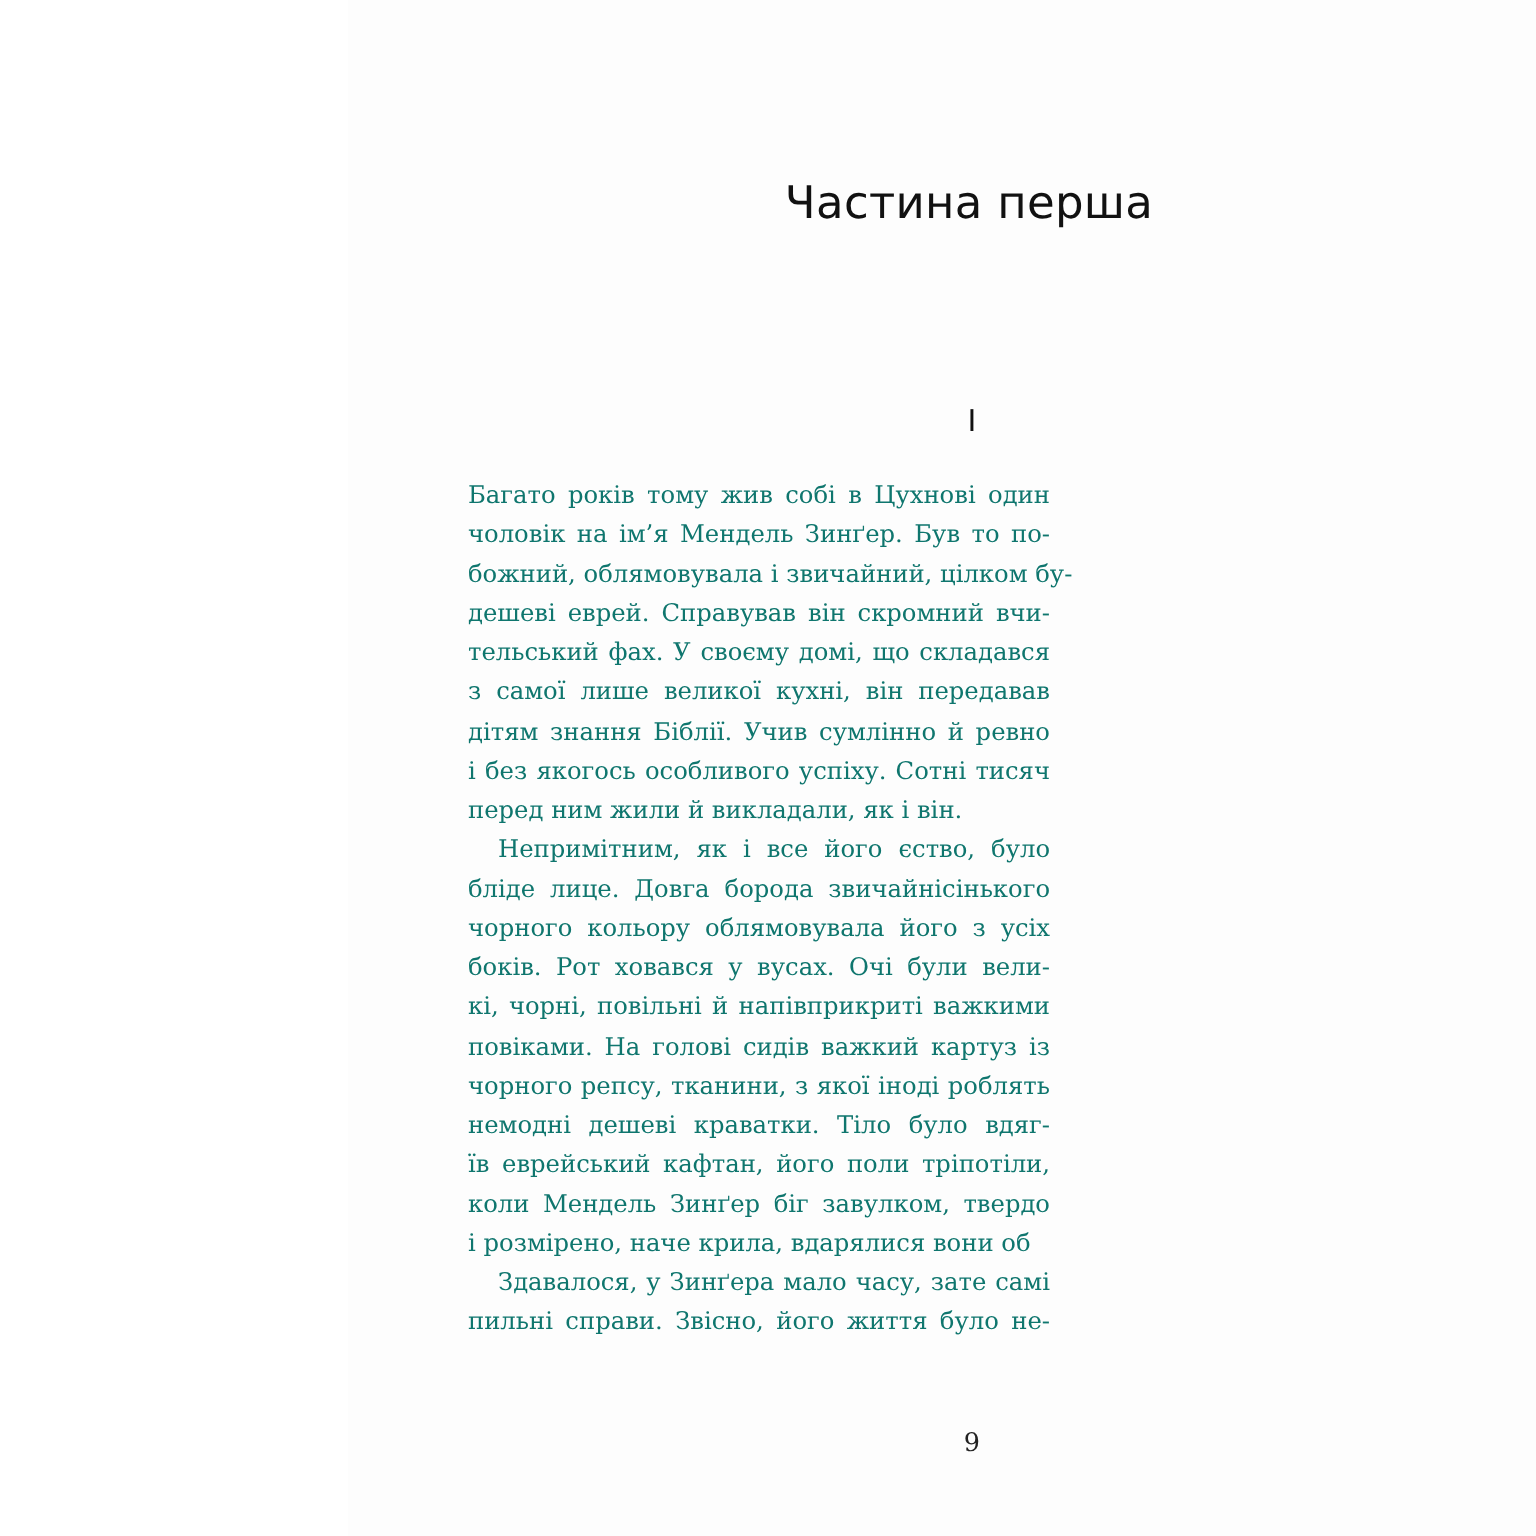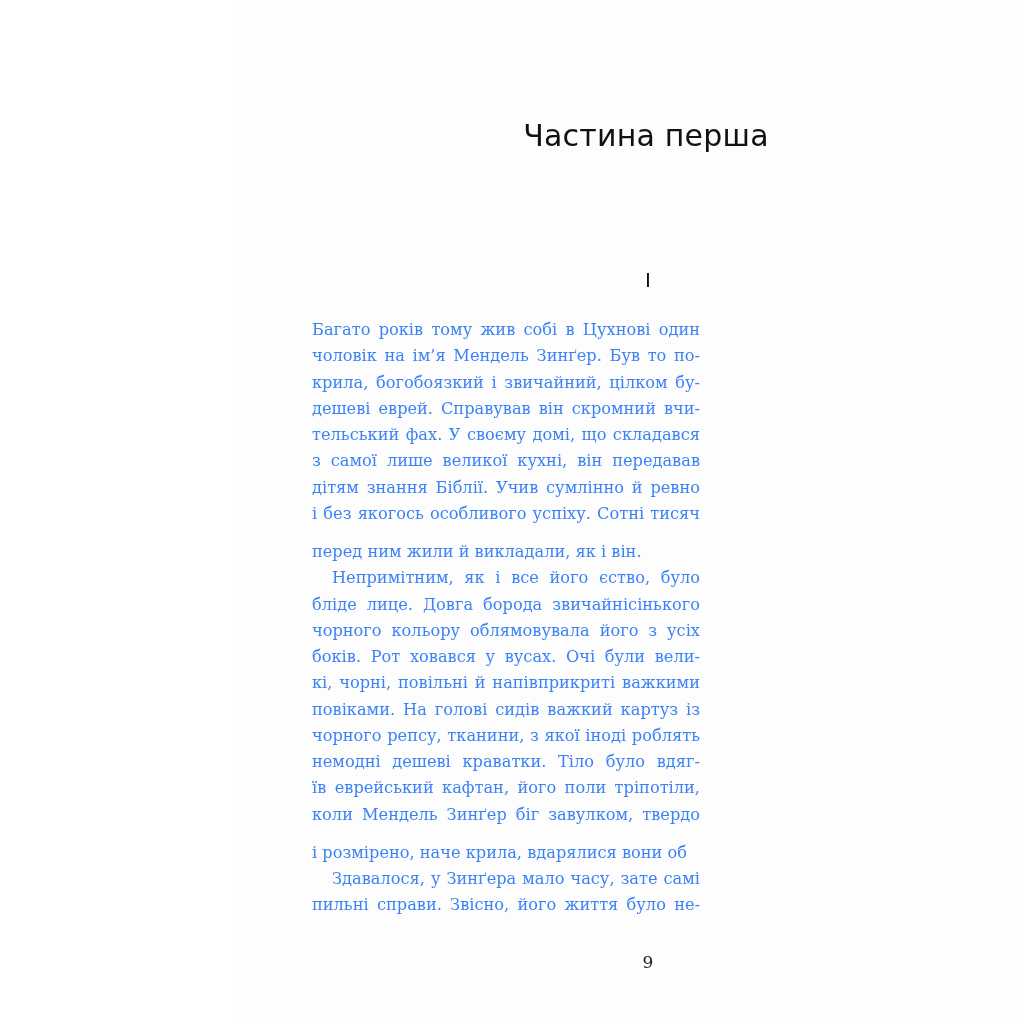--- a/index.html
+++ b/index.html
@@ -48,32 +48,31 @@
       box-sizing: border-box;
     }
     .body-text {
       position: absolute;
       left: 80px;
       top: 317px;
       width: 388px;
       font-family: "DejaVu Serif", serif;
       font-size: 16.2px;
       line-height: 26.25px;
-      color: #3b82f6;
+      color: #0f766e;
     }
     .line {
       display: block;
       white-space: nowrap;
       text-align: justify;
       text-align-last: justify;
       height: 26.25px;
     }
     .line.last {
       text-align-last: left;
-      margin-top: 12px;
     }
     .line.indent {
       padding-left: 20px;
     }
     .page-number {
       position: absolute;
       left: 0;
       width: 792px;
       top: 952px;
       text-align: center;
@@ -89,21 +88,21 @@
 
 <div class="page">
   <h1 class="part-title">Частина перша</h1>
   <h2 class="chapter-number">I</h2>
 
   <div class="body-text">
 
     <div>
       <span class="line indent-none">Багато років тому жив собі в Цухнові один</span>
       <span class="line">чоловік на ім’я Мендель Зинґер. Був то по-</span>
-      <span class="line">крила, богобоязкий і звичайний, цілком бу-</span>
+      <span class="line">божний, облямовувала і звичайний, цілком бу-</span>
       <span class="line">дешеві еврей. Справував він скромний вчи-</span>
       <span class="line">тельський фах. У своєму домі, що складався</span>
       <span class="line">з самої лише великої кухні, він передавав</span>
       <span class="line">дітям знання Біблії. Учив сумлінно й ревно</span>
       <span class="line">і без якогось особливого успіху. Сотні тисяч</span>
       <span class="line last">перед ним жили й викладали, як і він.</span>
     </div>
 
     <div>
       <span class="line indent">Непримітним, як і все його єство, було</span>

